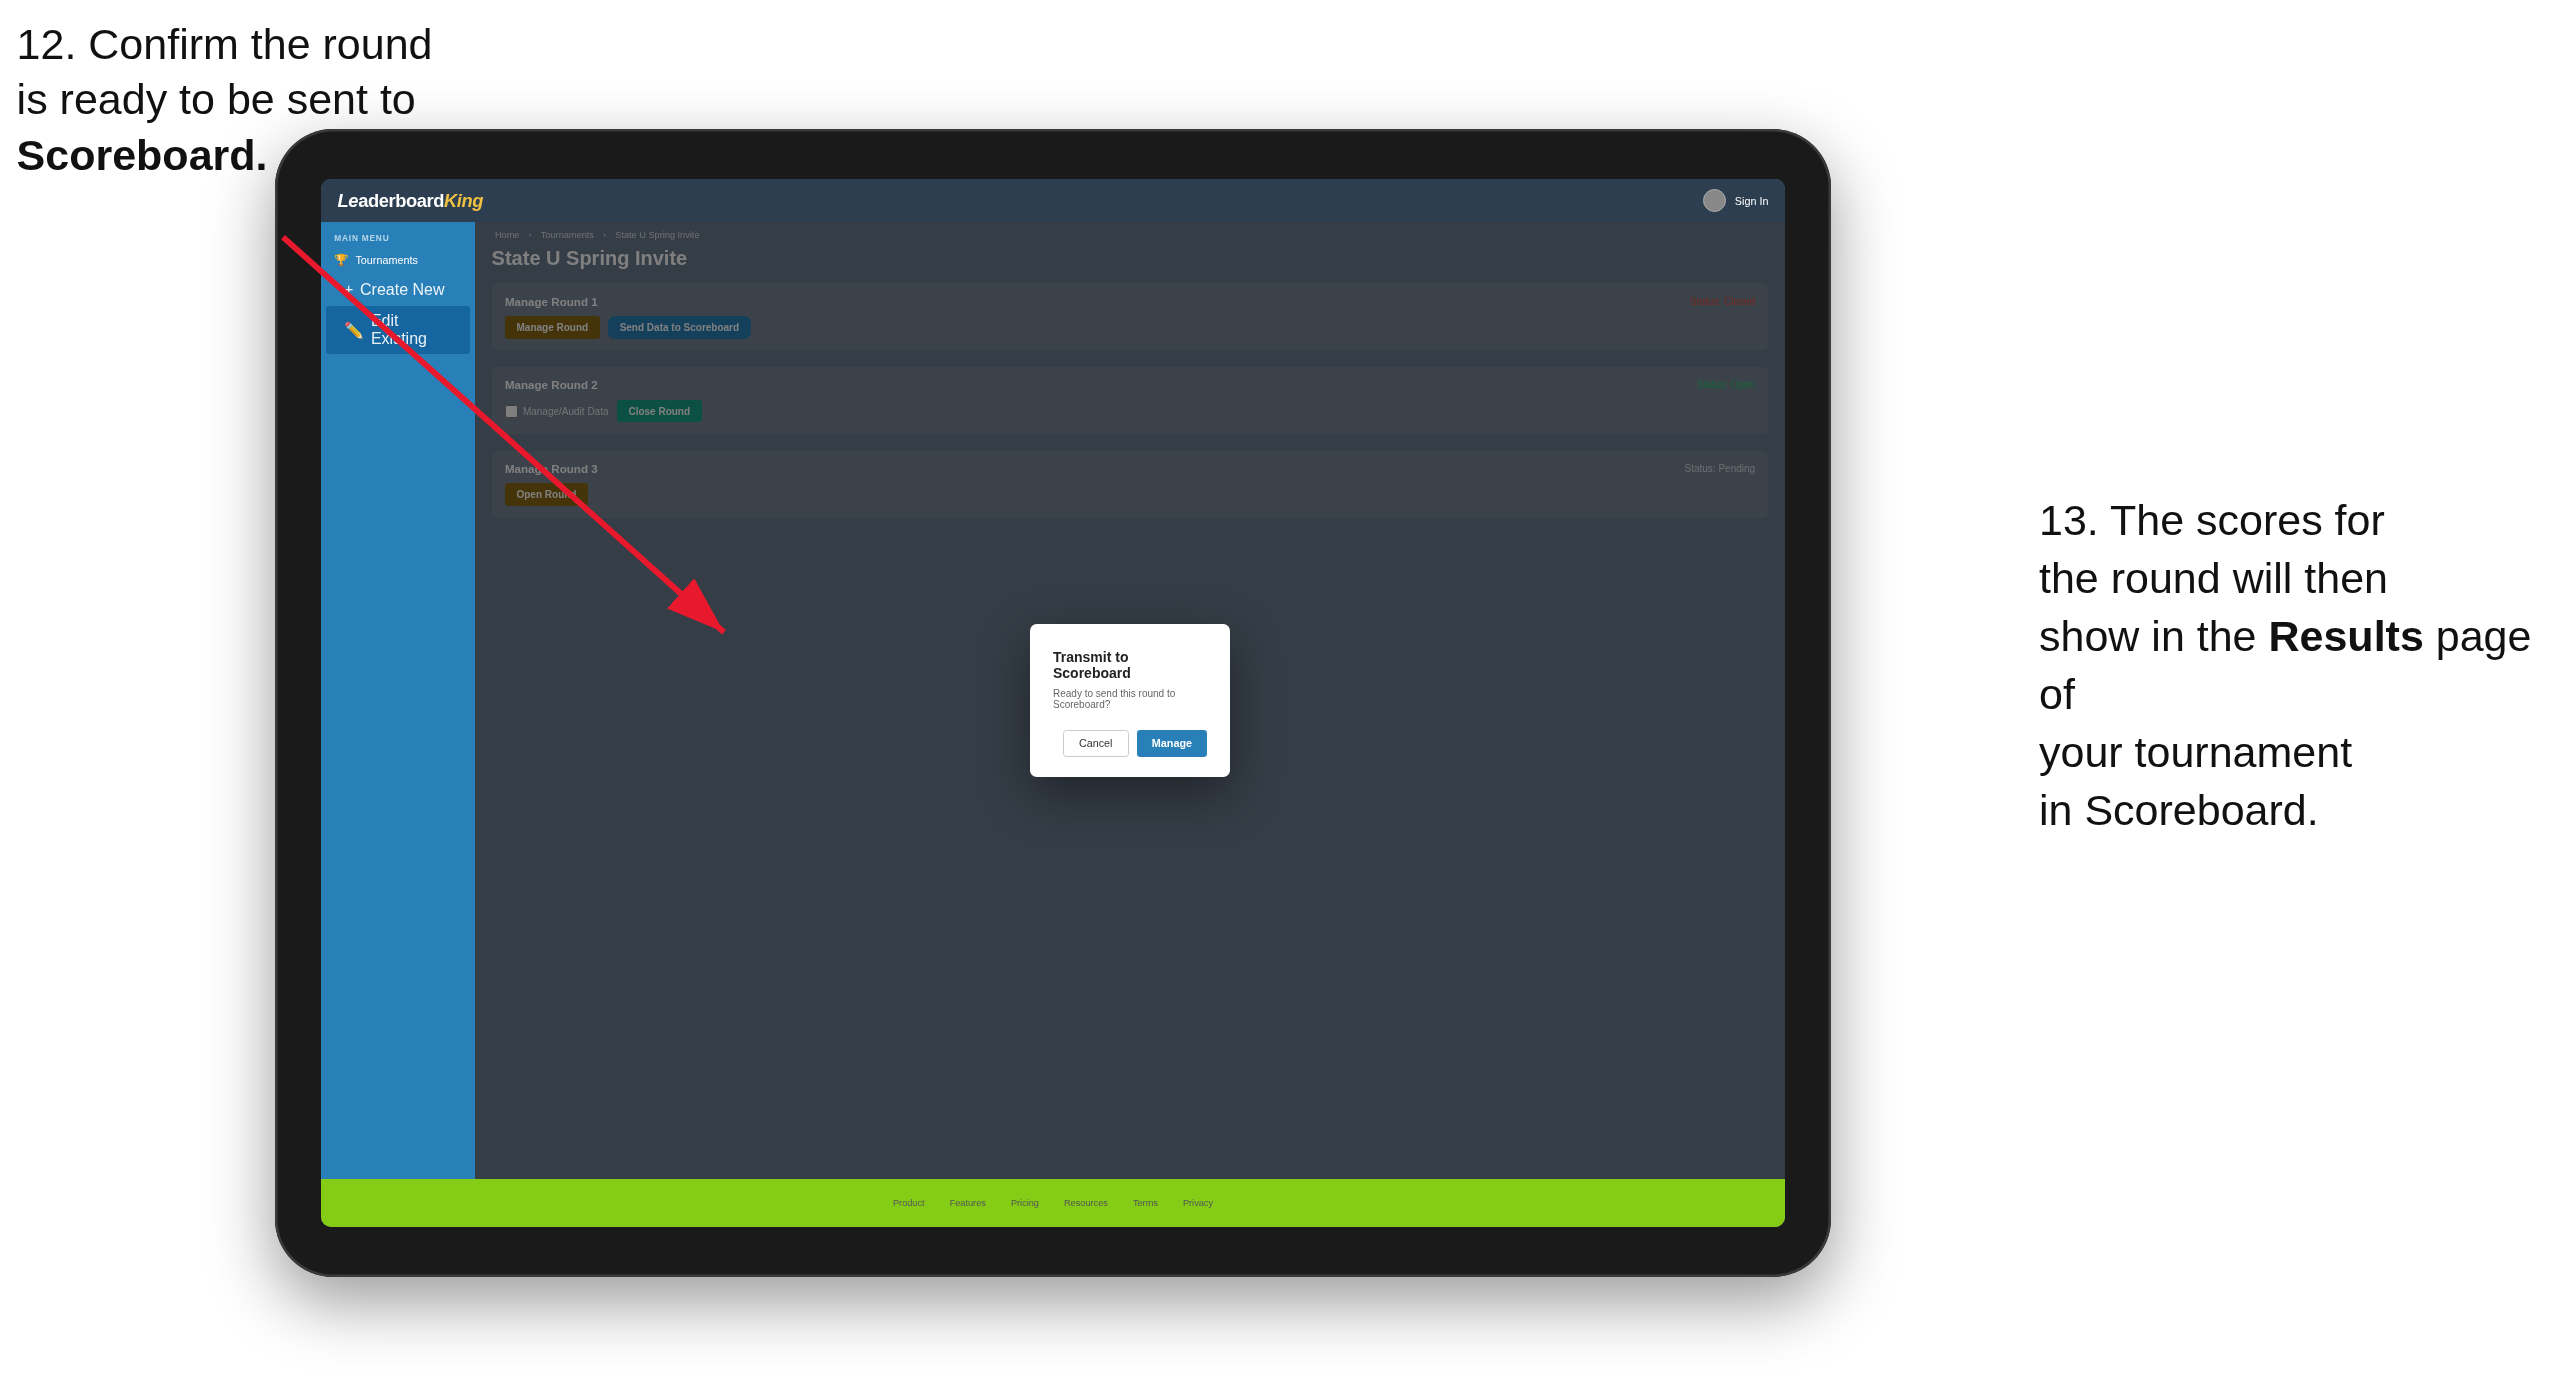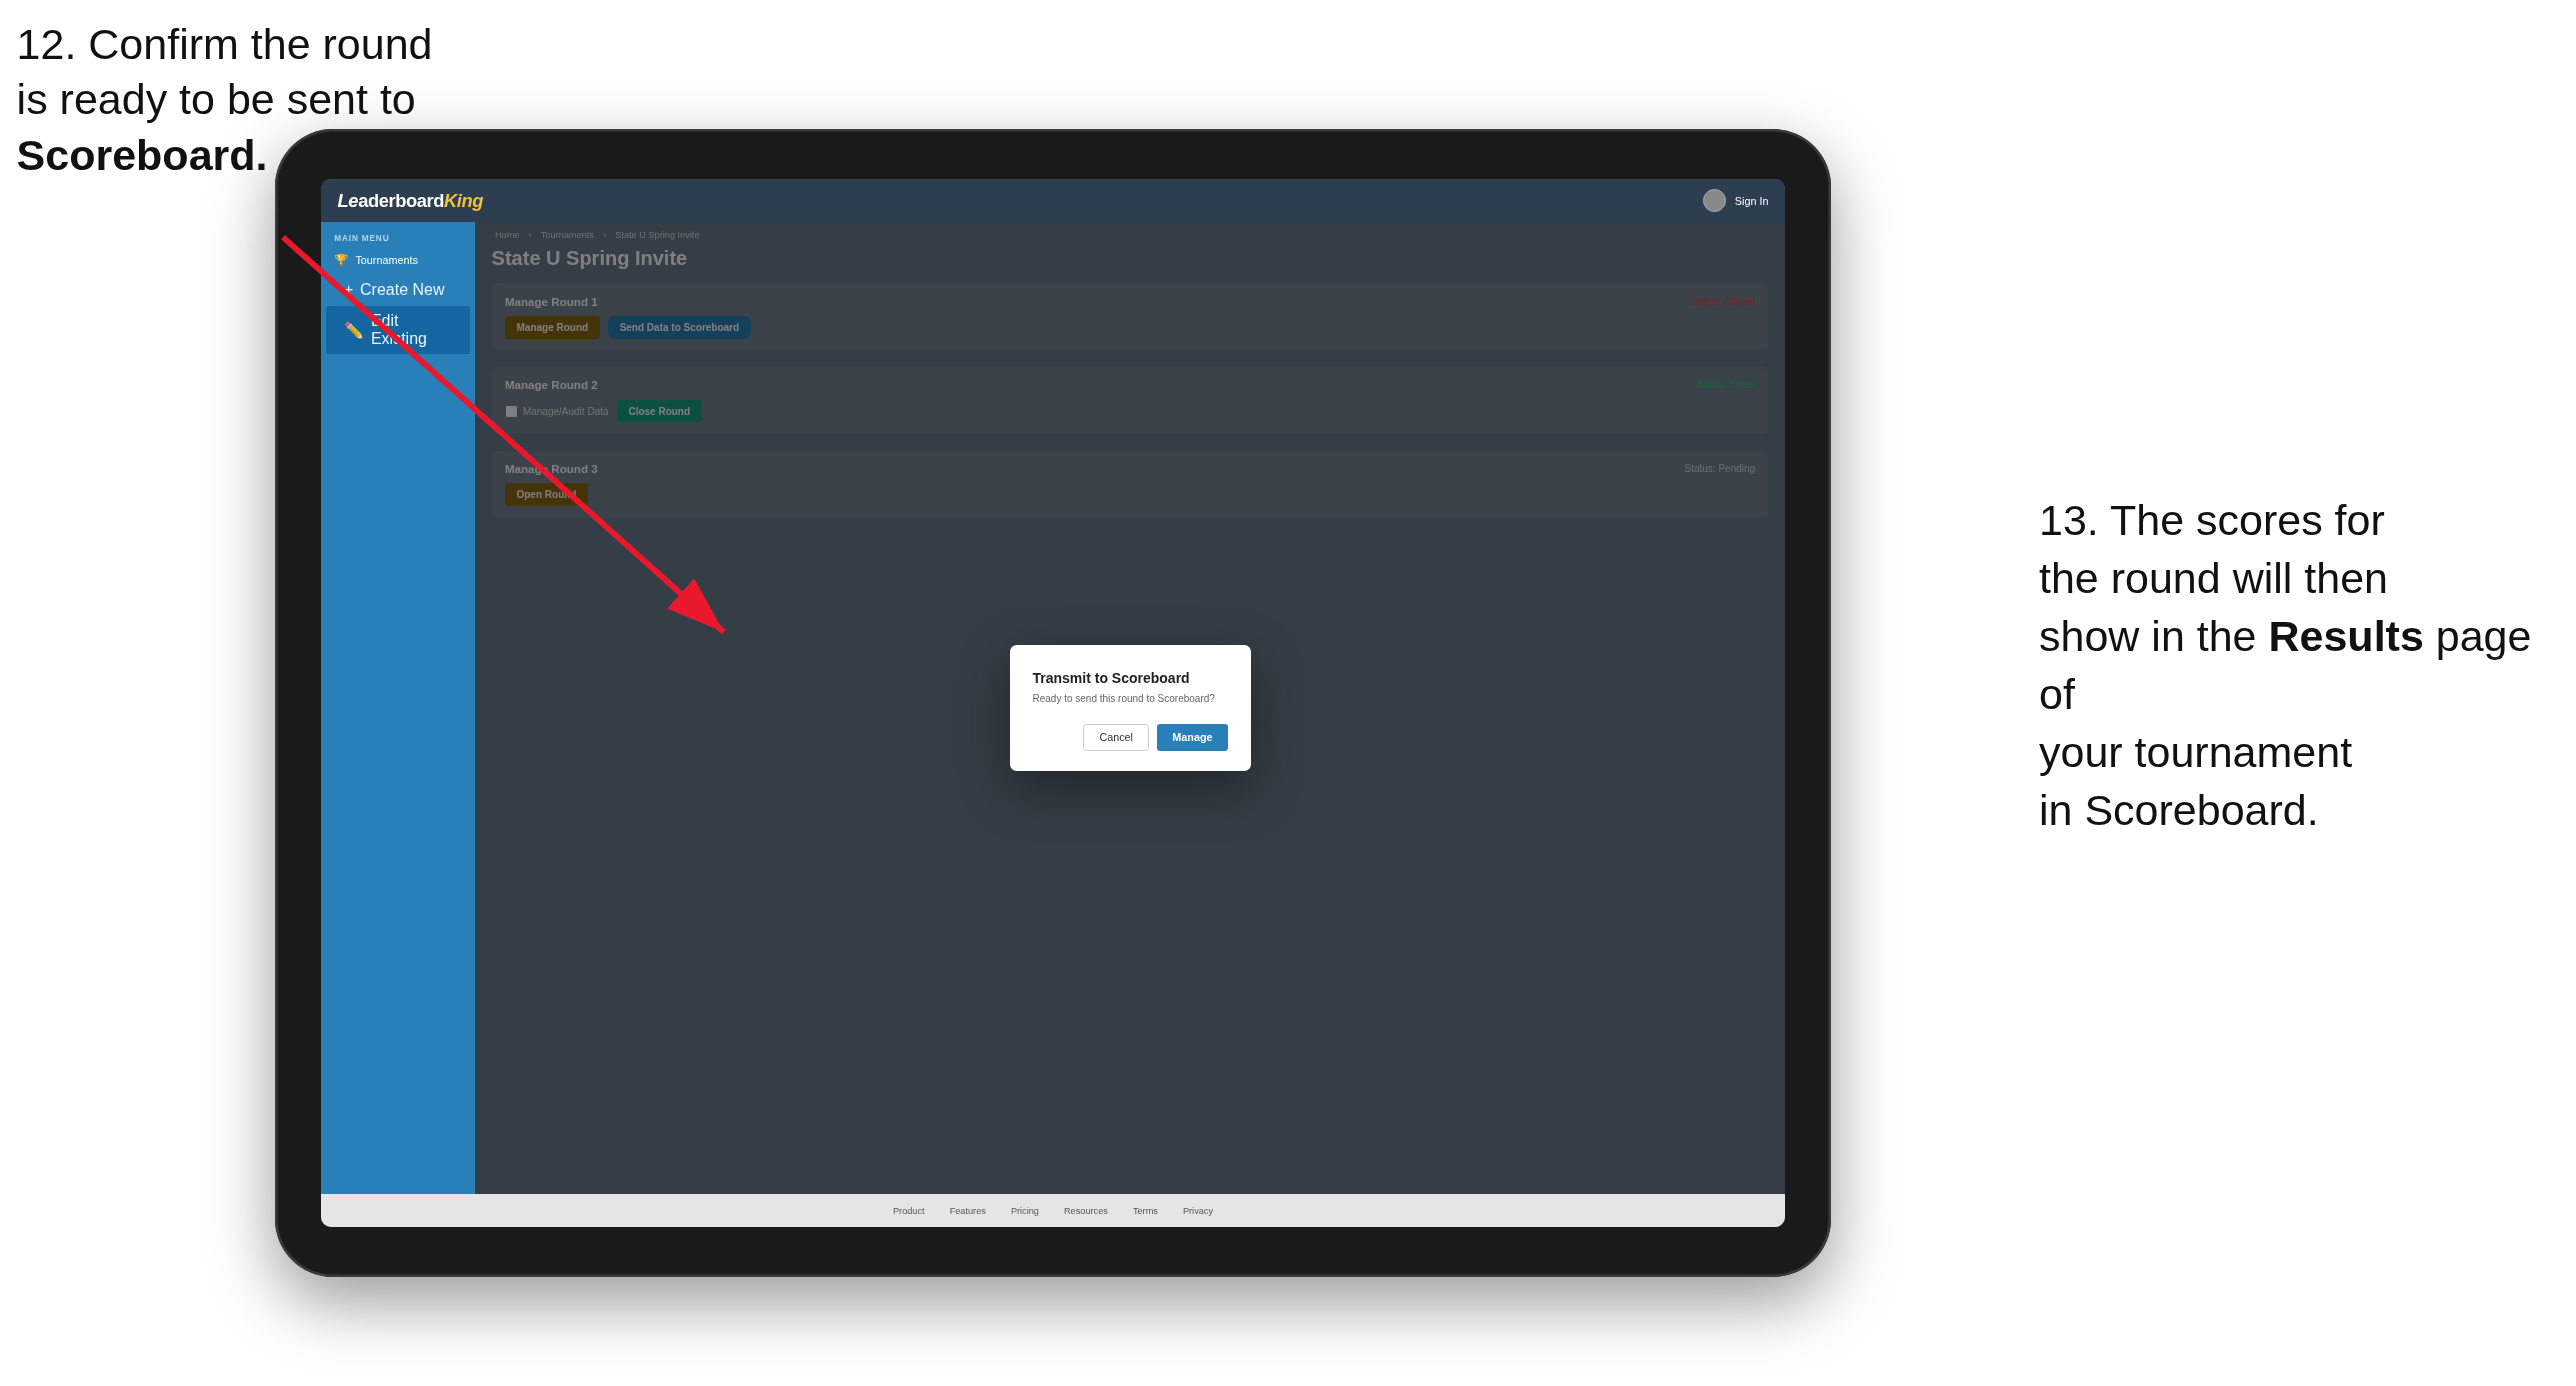--- a/index.html
+++ b/index.html
@@ -261,22 +261,22 @@
     .checkbox-row {
       display: flex;
       align-items: center;
       gap: 5px;
       color: rgba(255,255,255,0.8);
       font-size: 10px;
     }
 
     
     .footer {
-      background: #e5e5e5;
-      height: 33px;
+      background: #84cc16;
+      height: 48px;
       display: flex;
       align-items: center;
       justify-content: center;
       gap: 25px;
       flex-shrink: 0;
     }
 
     .footer-link {
       font-size: 9.2px;
       color: #555;
@@ -291,21 +291,21 @@
       z-index: 10;
       display: flex;
       align-items: center;
       justify-content: center;
     }
 
     .modal {
       background: white;
       border-radius: 6.7px;
       padding: 25px 23px 20px;
-      width: 241px;
+      width: 200px;
       box-shadow: 0 16.6px 50px rgba(0,0,0,0.4);
     }
 
     .modal-title {
       font-size: 14px;
       font-weight: 700;
       color: #222;
       margin-bottom: 6.7px;
     }
 

